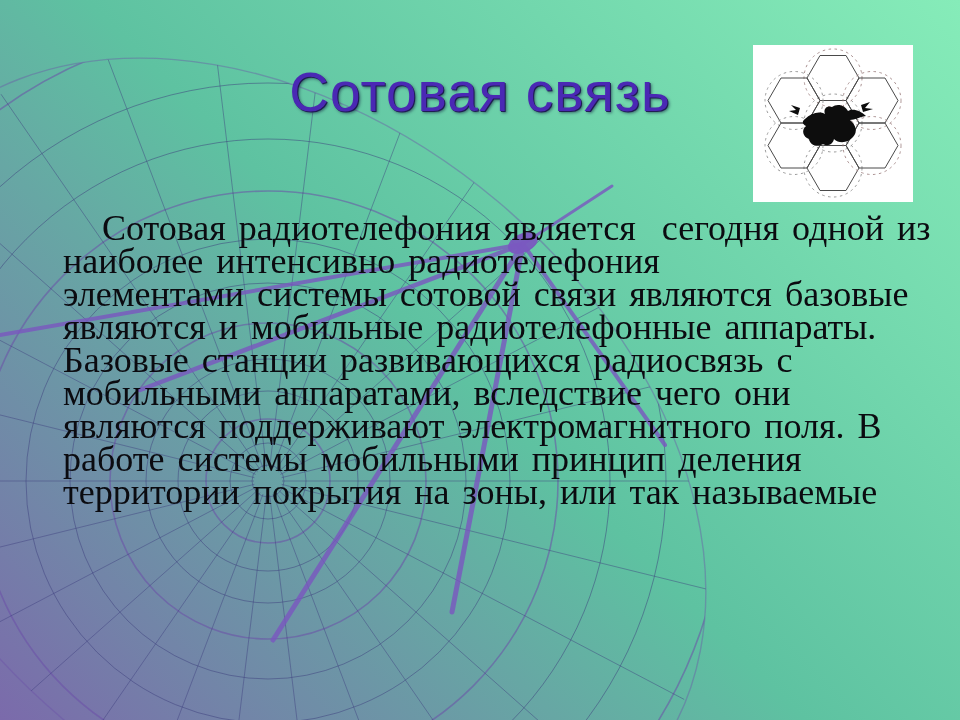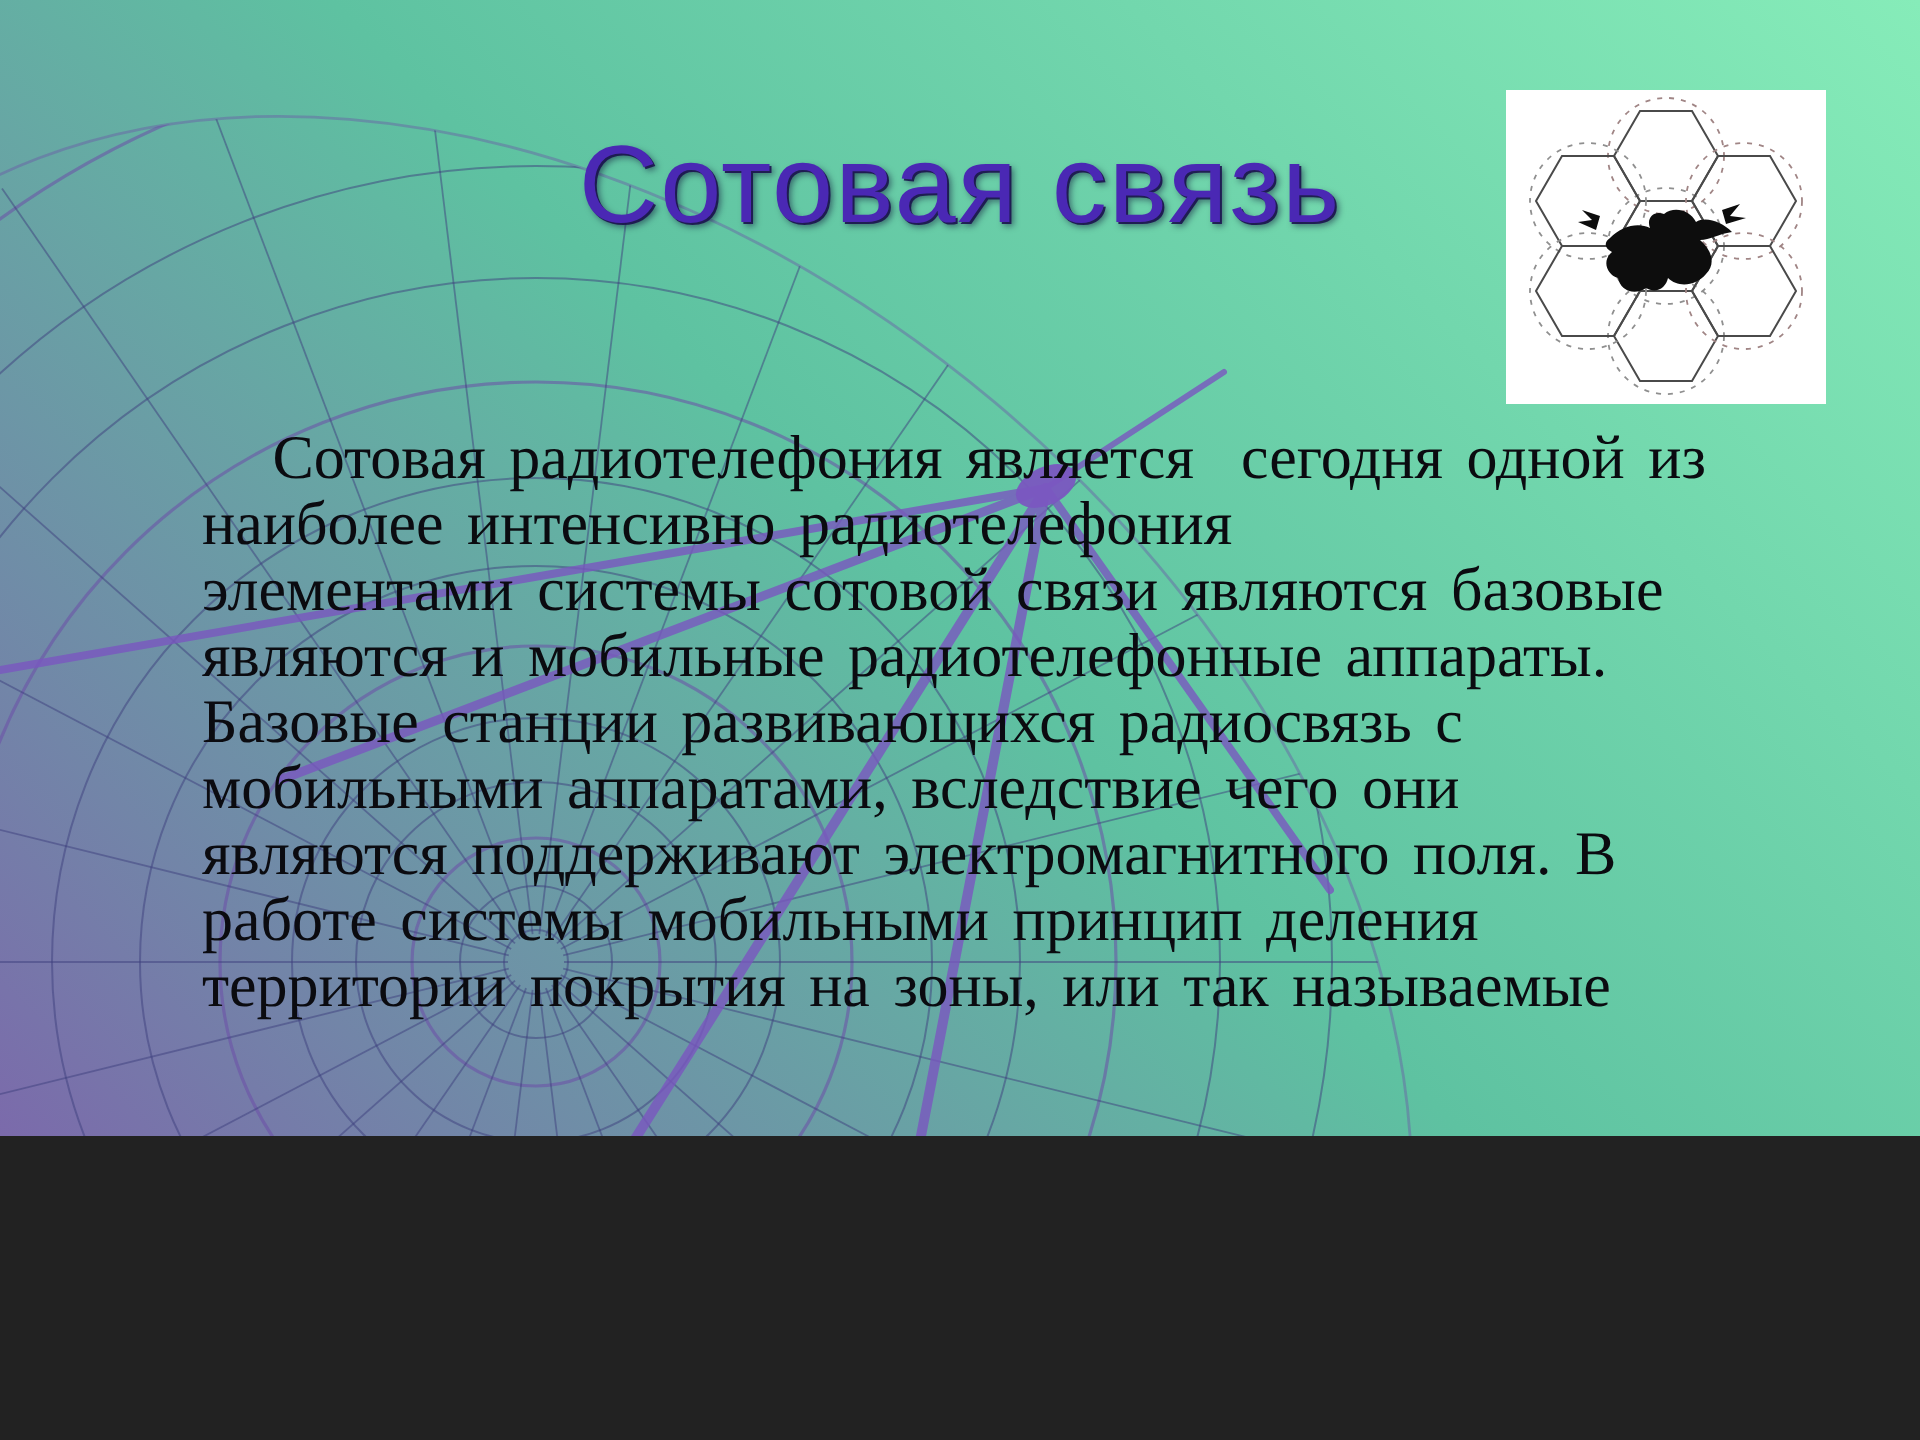--- a/index.html
+++ b/index.html
@@ -1,18 +1,18 @@
 <!DOCTYPE html>
 <html><head>
 <meta charset="utf-8">
 <style>
   html,body{margin:0;padding:0;background:#222;}
   .slide{
     position:relative;
-    width:960px;height:568px;
+    width:960px;height:720px;
     overflow:hidden;
     background:linear-gradient(225deg,
       var(--g-tr,#86ecb9) 0%,
       var(--g-mid,#5ec2a1) 52%,
       var(--g-bl,#7b6aab) 100%);
     font-family:"Liberation Sans",sans-serif;
   }
   .wireframe{position:absolute;left:0;top:0;width:960px;height:720px;}
   .title{
     position:absolute;left:0;right:0;top:63px;
@@ -24,24 +24,23 @@
     text-shadow:1px 1px 0 rgba(25,12,75,.85), 2px 2px 3px rgba(10,10,50,.5);
   }
   .cell-image{
     position:absolute;left:753px;top:45px;width:160px;height:157px;
     background:#ffffff;
   }
   .cell-image svg{display:block;width:160px;height:157px;}
   .body-text{
     position:absolute;left:63px;top:212px;width:860px;
     font-family:"Liberation Serif",serif;
-    font-size:31px;line-height:33px;
+    font-size:36px;line-height:33px;
     color:#0b0b10;
     word-spacing:4px;
-    margin-left:38px;
   }
   .body-text .line{white-space:pre;}
 </style>
 </head>
 <body>
 
 <div class="slide" style="--g-tr: #86ecb9; --g-mid: #5ec2a1; --g-bl: #7b6aab; --title-color: #4a28b4;">
 
   <svg class="wireframe" id="wireframe" viewBox="0 0 960 720">
       <defs>

